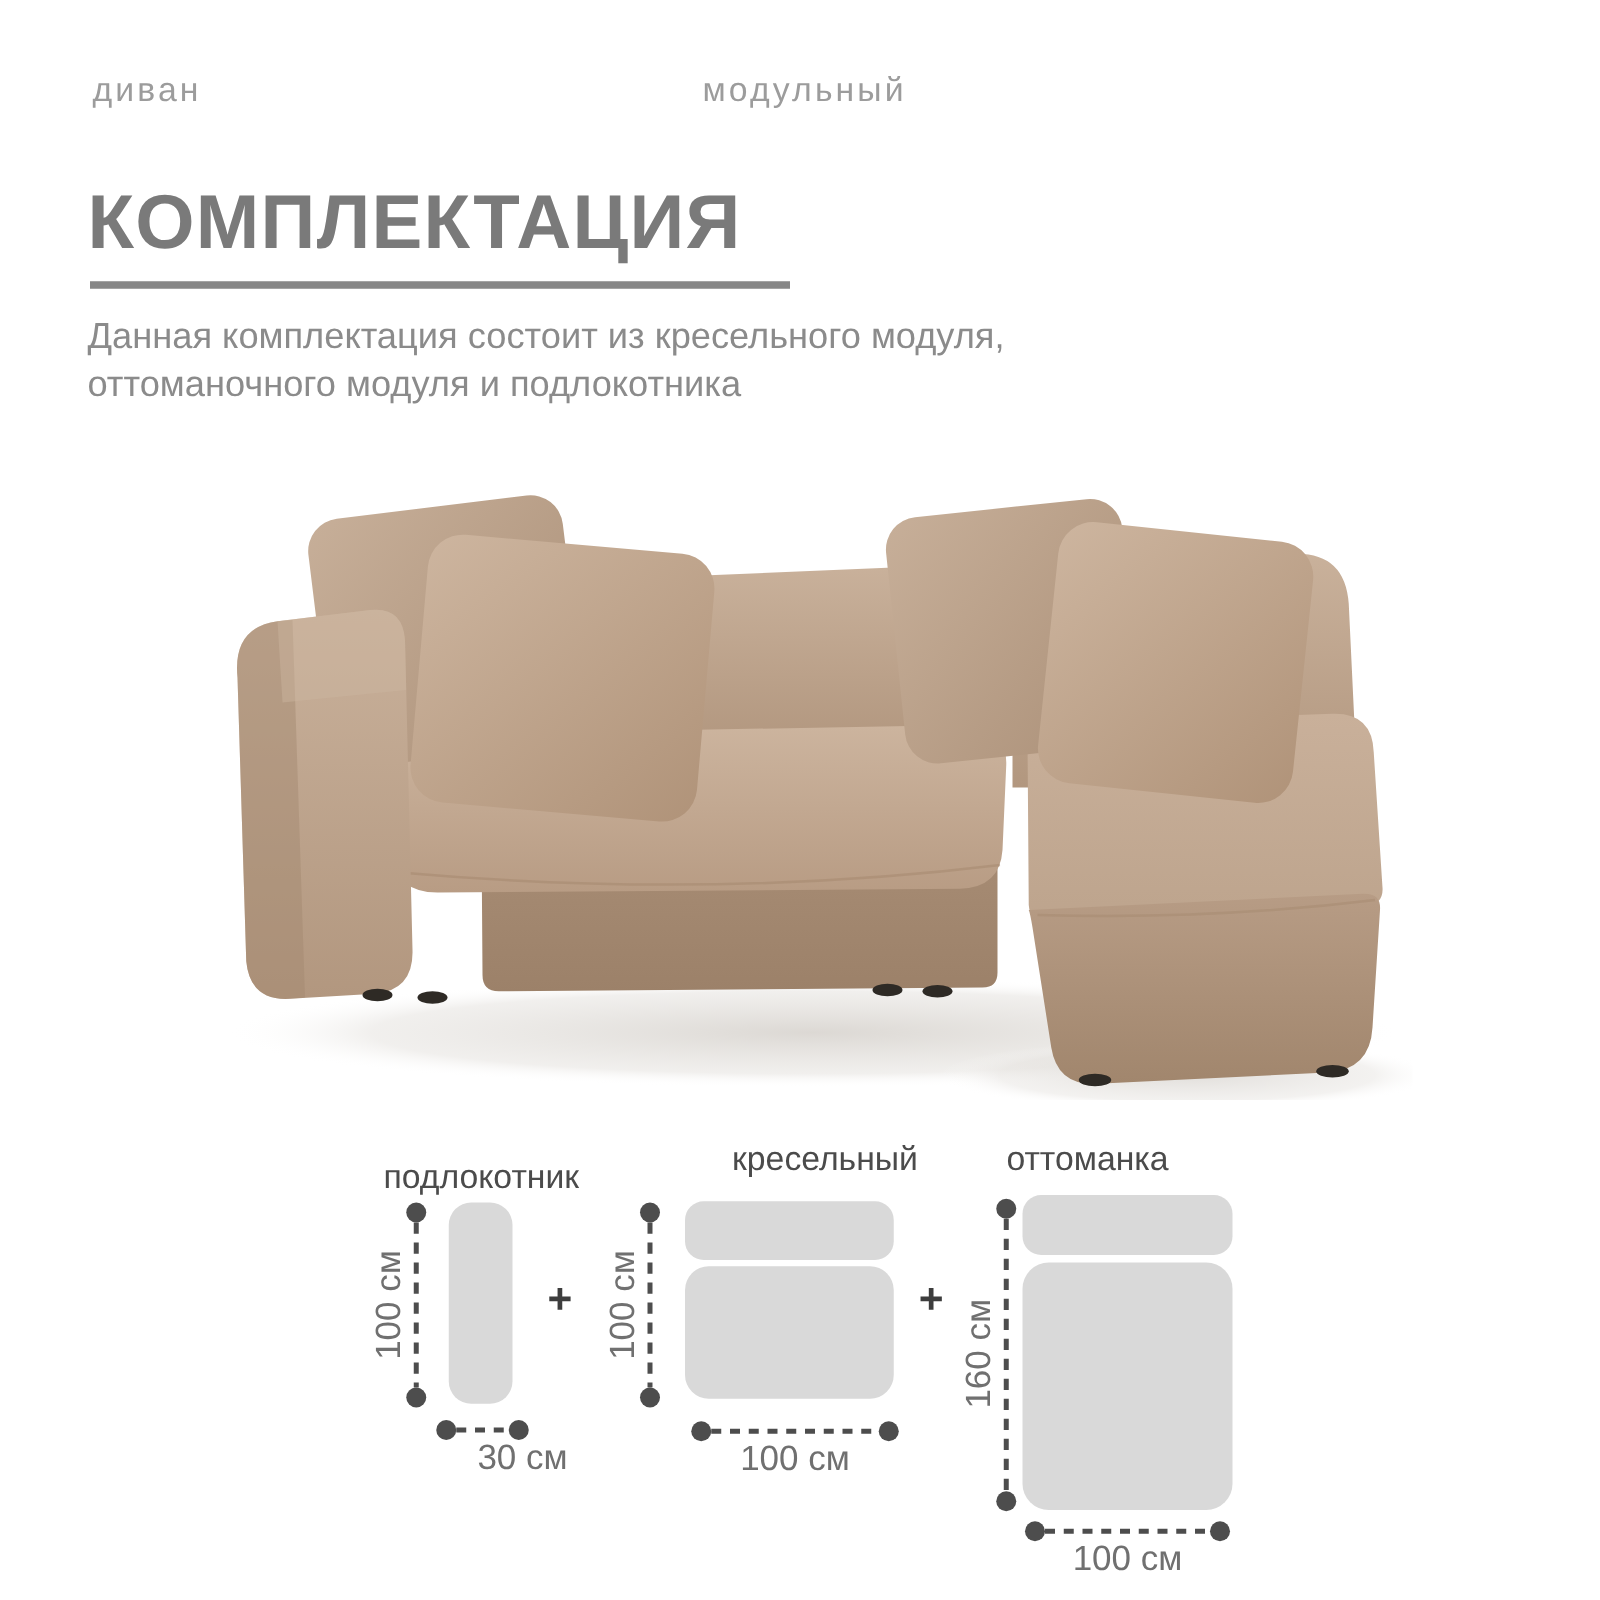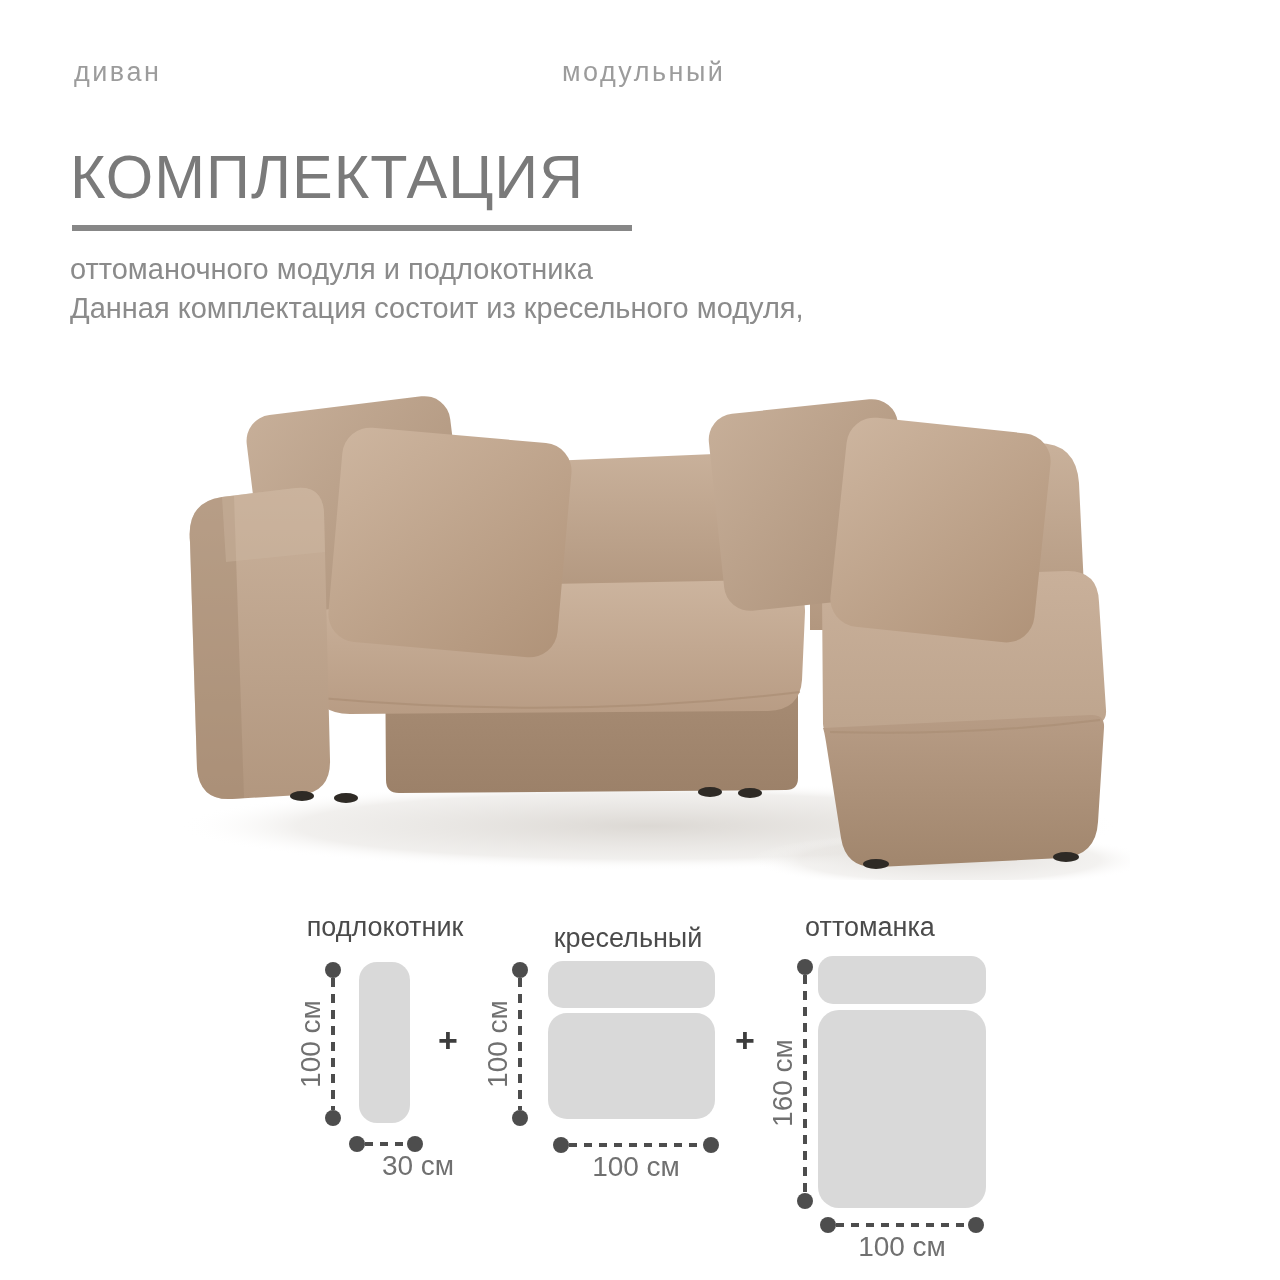--- a/index.html
+++ b/index.html
@@ -5,21 +5,21 @@
   html,body{margin:0;padding:0;background:#ffffff;}
   .page{
     position:relative;width:1256px;height:1280px;background:#ffffff;overflow:hidden;
     font-family:"Liberation Sans", sans-serif;
   }
   
   .hdr-label{position:absolute;top:57px;font-size:27px;letter-spacing:2.5px;color:#9c9c9c;}
   .hdr-left{left:74px;}
   .hdr-right{left:562px;}
   
-  .title{position:absolute;left:70px;top:142px;font-size:61px;font-weight:400;color:#7a7a7a;letter-spacing:1px;}
+  .title{position:absolute;left:70px;top:142px;font-size:61px;font-weight:700;color:#7a7a7a;letter-spacing:1px;}
   .title-underline{position:absolute;left:72px;top:225px;width:560px;height:6px;background:#878787;}
   
   .desc{position:absolute;left:70px;top:250px;font-size:29px;line-height:39px;color:#8b8b8b;}
   
   .sofa{position:absolute;left:150px;top:380px;width:980px;height:500px;}
   
   .mod-label{position:absolute;top:912px;transform:translateX(-50%);font-size:27px;color:#4b4b4b;white-space:nowrap;}
   .dim-rect{position:absolute;background:#d9d9d9;}
   .dim-svg{position:absolute;}
   .dim-label{position:absolute;font-size:28px;color:#707070;white-space:nowrap;}
@@ -31,22 +31,22 @@
 <body>
 
 <div class="page">
 
   <div class="hdr-label hdr-left">диван</div>
   <div class="hdr-label hdr-right">модульный</div>
 
   <div class="title">КОМПЛЕКТАЦИЯ</div>
   <div class="title-underline"></div>
   <div class="desc">
+    <div>Данная комплектация состоит из кресельного модуля,</div>
     <div>оттоманочного модуля и подлокотника</div>
-    <div>Данная комплектация состоит из кресельного модуля,</div>
   </div>
 
   <svg class="sofa" viewBox="0 0 980 500" aria-hidden="true">
     <defs>
       <linearGradient id="gBody" x1="0" y1="0" x2="0" y2="1">
         <stop offset="0" stop-color="#c9b19b"></stop>
           <stop offset="1" stop-color="#b2977f"></stop>
       </linearGradient>
       <linearGradient id="gSeat" x1="0" y1="0" x2="0" y2="1">
         <stop offset="0" stop-color="#ccb49e"></stop>
@@ -114,22 +114,22 @@
     <g fill="#2e2a25">
       <ellipse cx="152" cy="416" rx="12" ry="5"></ellipse>
       <ellipse cx="196" cy="418" rx="12" ry="5"></ellipse>
       <ellipse cx="560" cy="412" rx="12" ry="5"></ellipse>
       <ellipse cx="600" cy="413" rx="12" ry="5"></ellipse>
       <ellipse cx="726" cy="484" rx="13" ry="5"></ellipse>
       <ellipse cx="916" cy="477" rx="13" ry="5"></ellipse>
     </g>
   </svg>
 
-  <div class="mod-label" style="left:385px;">подлокотник</div>
-  <div class="mod-label" style="left:628px;margin-top:11px;">кресельный</div>
+  <div class="mod-label" style="left:385px;margin-top:14px;">подлокотник</div>
+  <div class="mod-label" style="left:660px;">кресельный</div>
   <div class="mod-label" style="left:870px;">оттоманка</div>
 
   <div class="dim-rect" style="left:359px;top:962px;width:51px;height:161px;border-radius:18px;"></div>
   <svg class="dim-svg" style="left:322px;top:961px;" width="22" height="166">
     <line x1="11" y1="17" x2="11" y2="149" stroke="#4d4d4d" stroke-width="4" stroke-dasharray="9 7"></line>
     <circle cx="11" cy="9" r="8" fill="#4d4d4d"></circle>
       <circle cx="11" cy="157" r="8" fill="#4d4d4d"></circle>
   </svg>
   <div class="dim-label h" style="left:311px;top:1044px;">100 см</div>
   <svg class="dim-svg" style="left:348px;top:1133px;" width="76" height="22">

